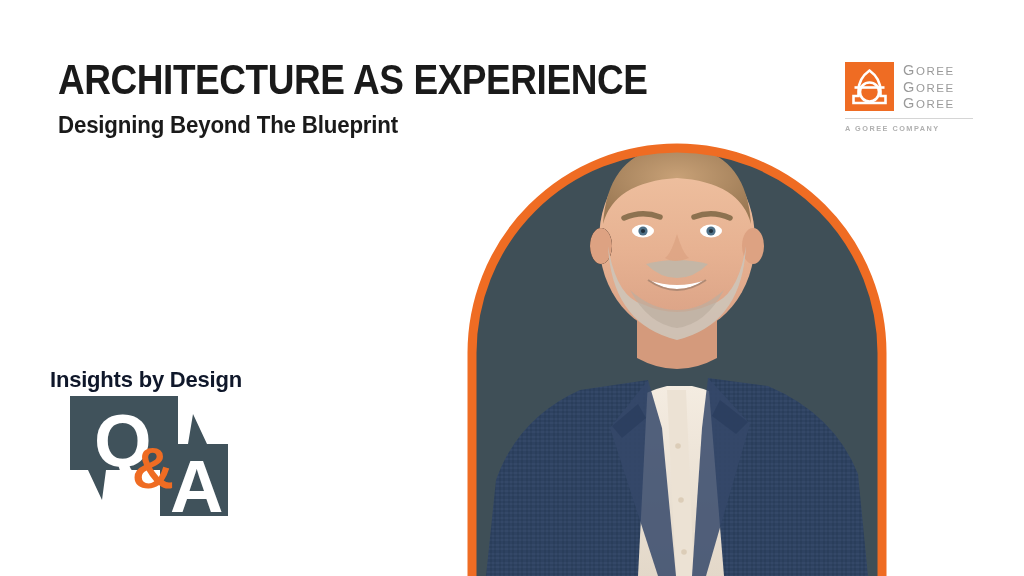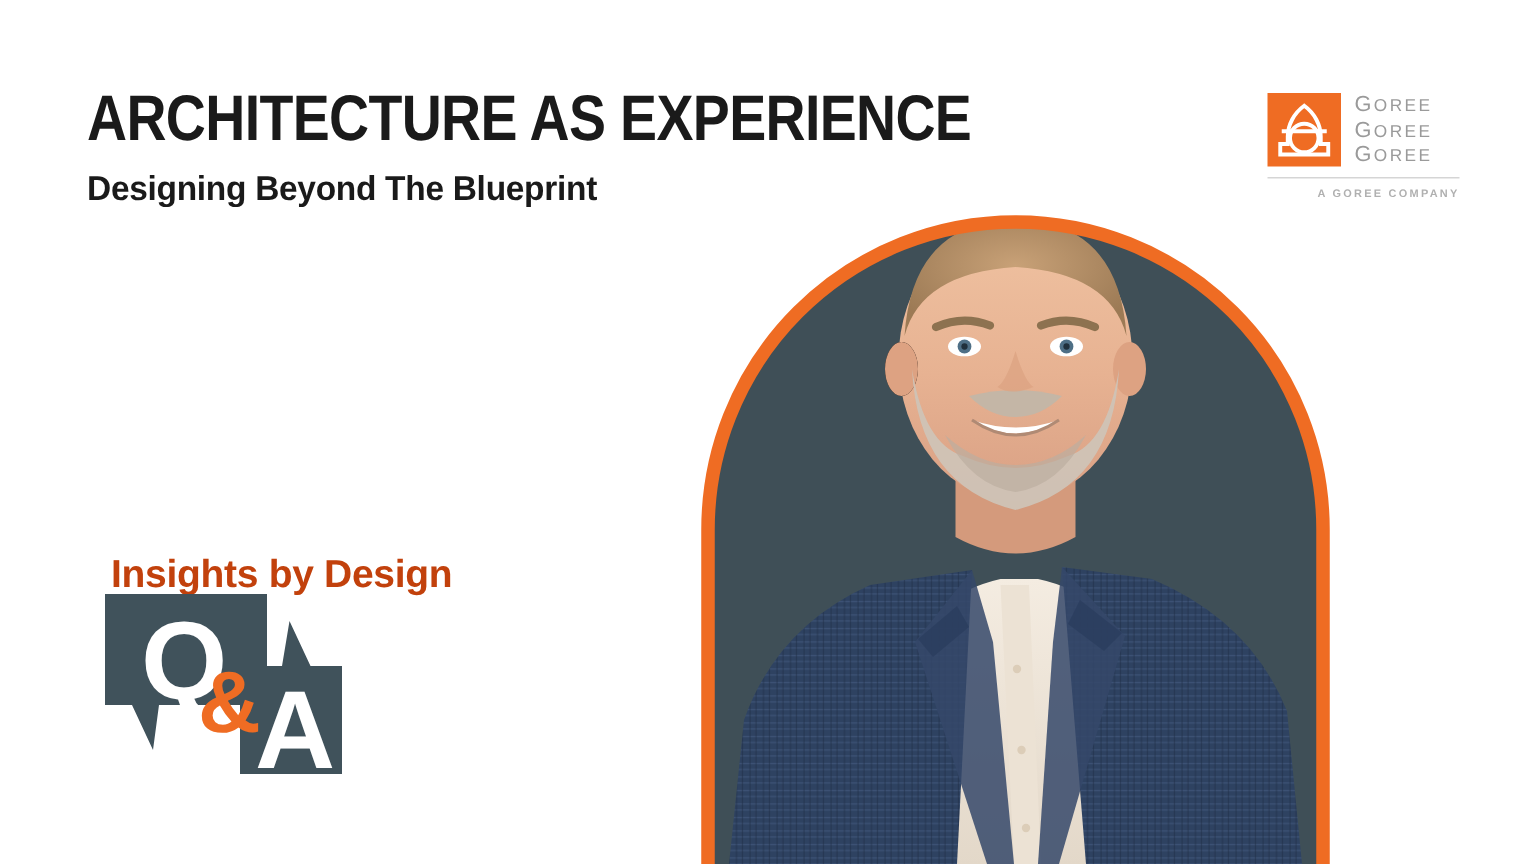--- a/index.html
+++ b/index.html
@@ -86,36 +86,36 @@
     font-size: 14.5px;
   }
   .logo-rule {
     margin-top: 5px;
     height: 1px;
     background: #d5d5d5;
     width: 128px;
   }
   .logo-tagline {
     margin-top: 5px;
-    text-align: right;
+    text-align: left;
     color: #b0b0b0;
     font-size: 7.3px;
     font-weight: bold;
     letter-spacing: 1.5px;
     white-space: nowrap;
   }
 
   
   .insights-label {
     position: absolute;
-    left: 74px;
+    left: 50px;
     top: 367px;
-    font-size: 26px;
-    font-weight: bold;
-    color: #c2410c;
+    font-size: 22px;
+    font-weight: bold;
+    color: #0f172a;
     letter-spacing: -0.2px;
     white-space: nowrap;
   }
   .qa-graphic {
     position: absolute;
     left: 60px;
     top: 392px;
     width: 180px;
     height: 125px;
   }

